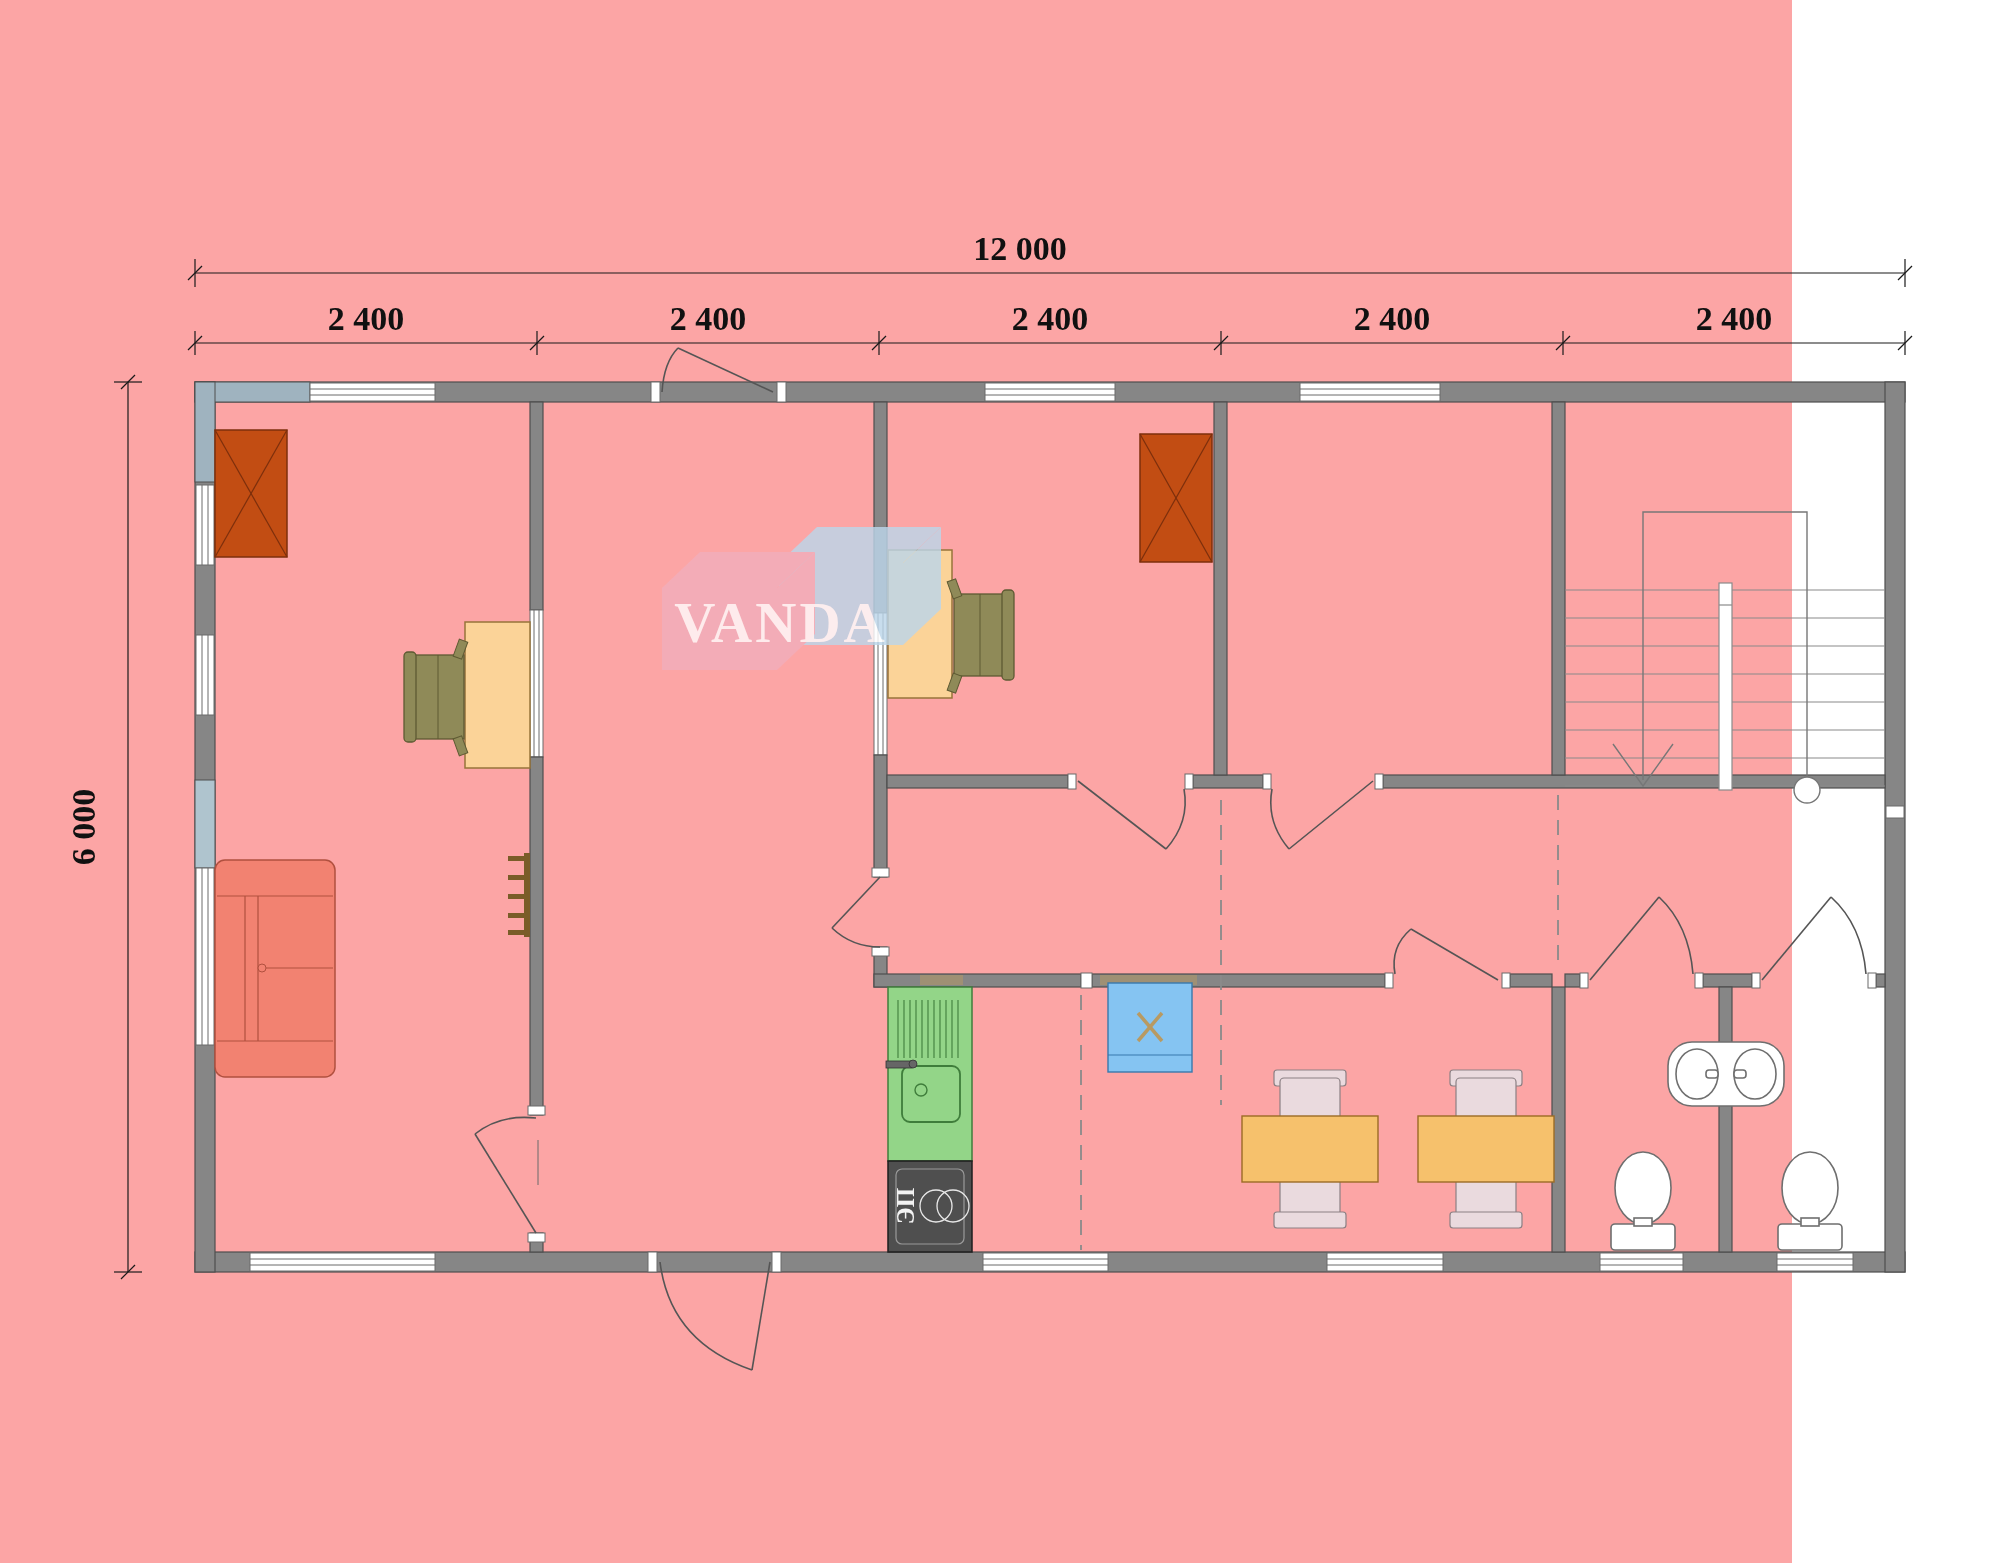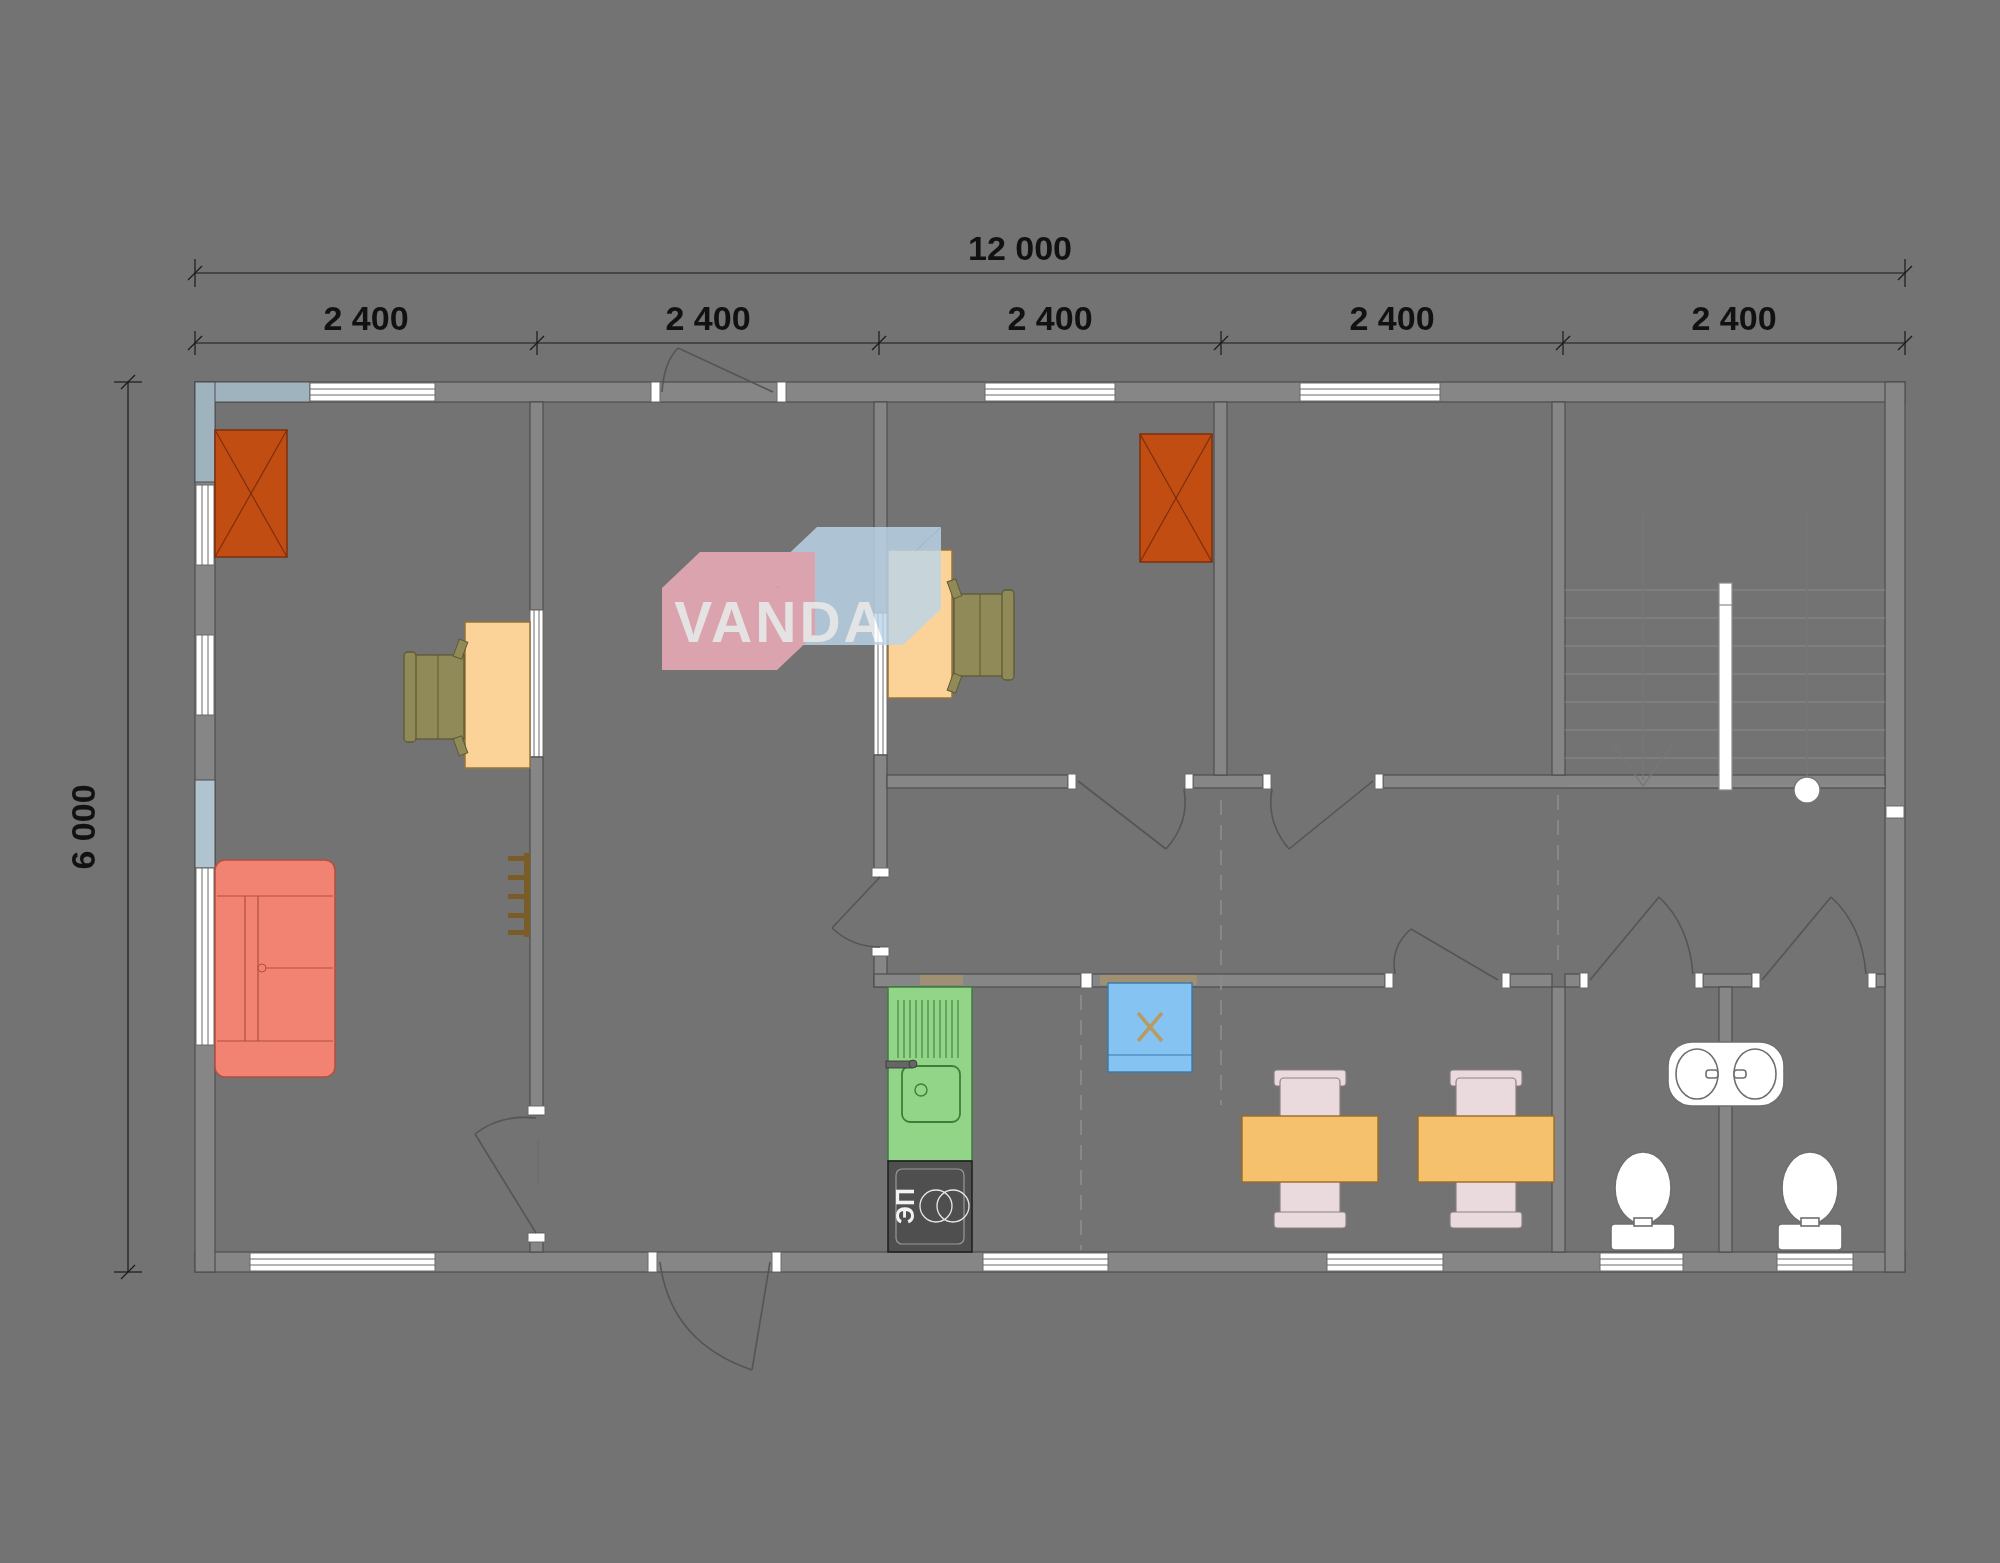--- a/index.html
+++ b/index.html
@@ -1,16 +1,16 @@
 <!DOCTYPE html>
 <html style="--wall: #868686; --wall-stroke: #4f4f4f; --pier: #9FB3BF; --pier-light: #AFC4CE; --chimney: #C24D13; --chimney-stroke: #7d2f0c; --desk: #FBD398; --desk-stroke: #97743a; --chair-olive: #8F8A58; --chair-olive-stroke: #5e5a33; --sofa: #F28271; --sofa-stroke: #b0503f; --counter: #93D588; --counter-stroke: #3f7d3b; --stove: #4F4F4F; --stove-stroke: #1e1e1e; --fridge: #85C4F2; --fridge-stroke: #3879ad; --table: #F6C16C; --table-stroke: #9c6b25; --chair-pink: #EADADE; --chair-pink-stroke: #8b8084; --fixture-stroke: #6f6f6f; --line: #555555; --dash: #8a8a8a; --dim: #1a1a1a; --wood: #7a5c28; --mark: #b89a62; --logo-pink: #F2AEBB; --logo-blue: #BCD6EA;"><head>
 <meta charset="utf-8">
 <style>
   html,body{margin:0;padding:0;background:#ffffff;font-family:"Liberation Sans",sans-serif;}
-  .page{width:2000px;height:1563px;position:relative;background:#737373;}
+  .page{width:1792px;height:1563px;position:relative;background:#fca5a5;font-family:Liberation Serif, serif;}
   svg{display:block}
   .wall{fill:var(--wall);stroke:var(--wall-stroke);stroke-width:1.2;}
   .pier{fill:var(--pier);stroke:var(--wall-stroke);stroke-width:1;}
   .pier2{fill:var(--pier-light);stroke:var(--wall-stroke);stroke-width:1;}
   .win{fill:#ffffff;stroke:#6a6a6a;stroke-width:1;}
   .wline{stroke:#6a6a6a;stroke-width:1;}
   .cap{fill:#ffffff;stroke:#6a6a6a;stroke-width:1;}
   .door{stroke:var(--line);stroke-width:1.6;fill:none;}
   .dash{stroke:var(--dash);stroke-width:1.8;stroke-dasharray:15 10;fill:none;}
   .dim{stroke:var(--dim);stroke-width:1.2;}

